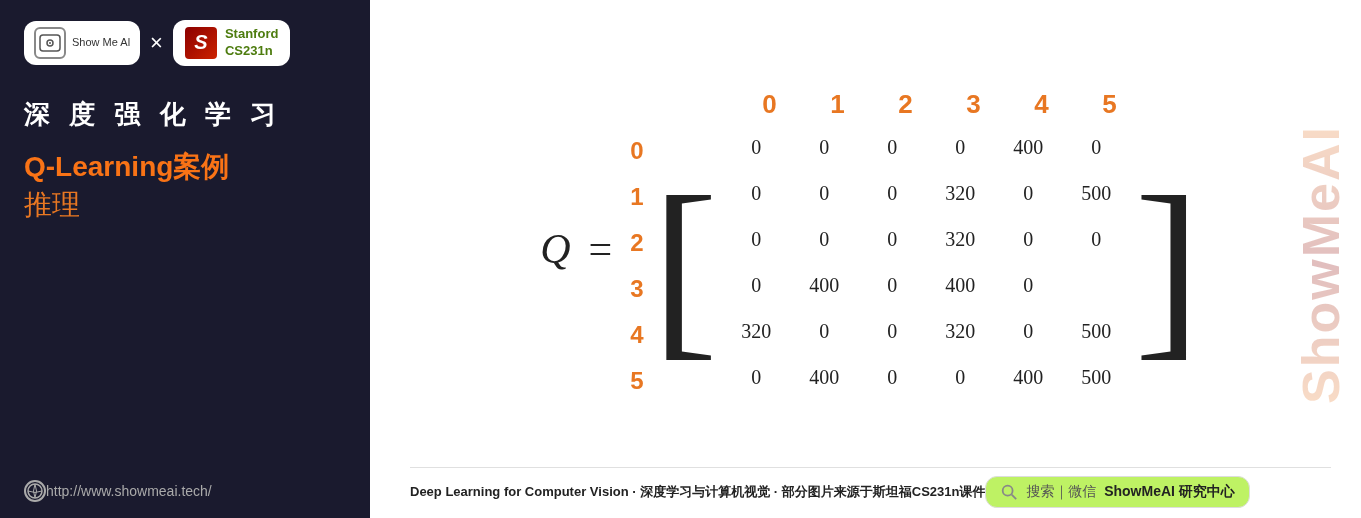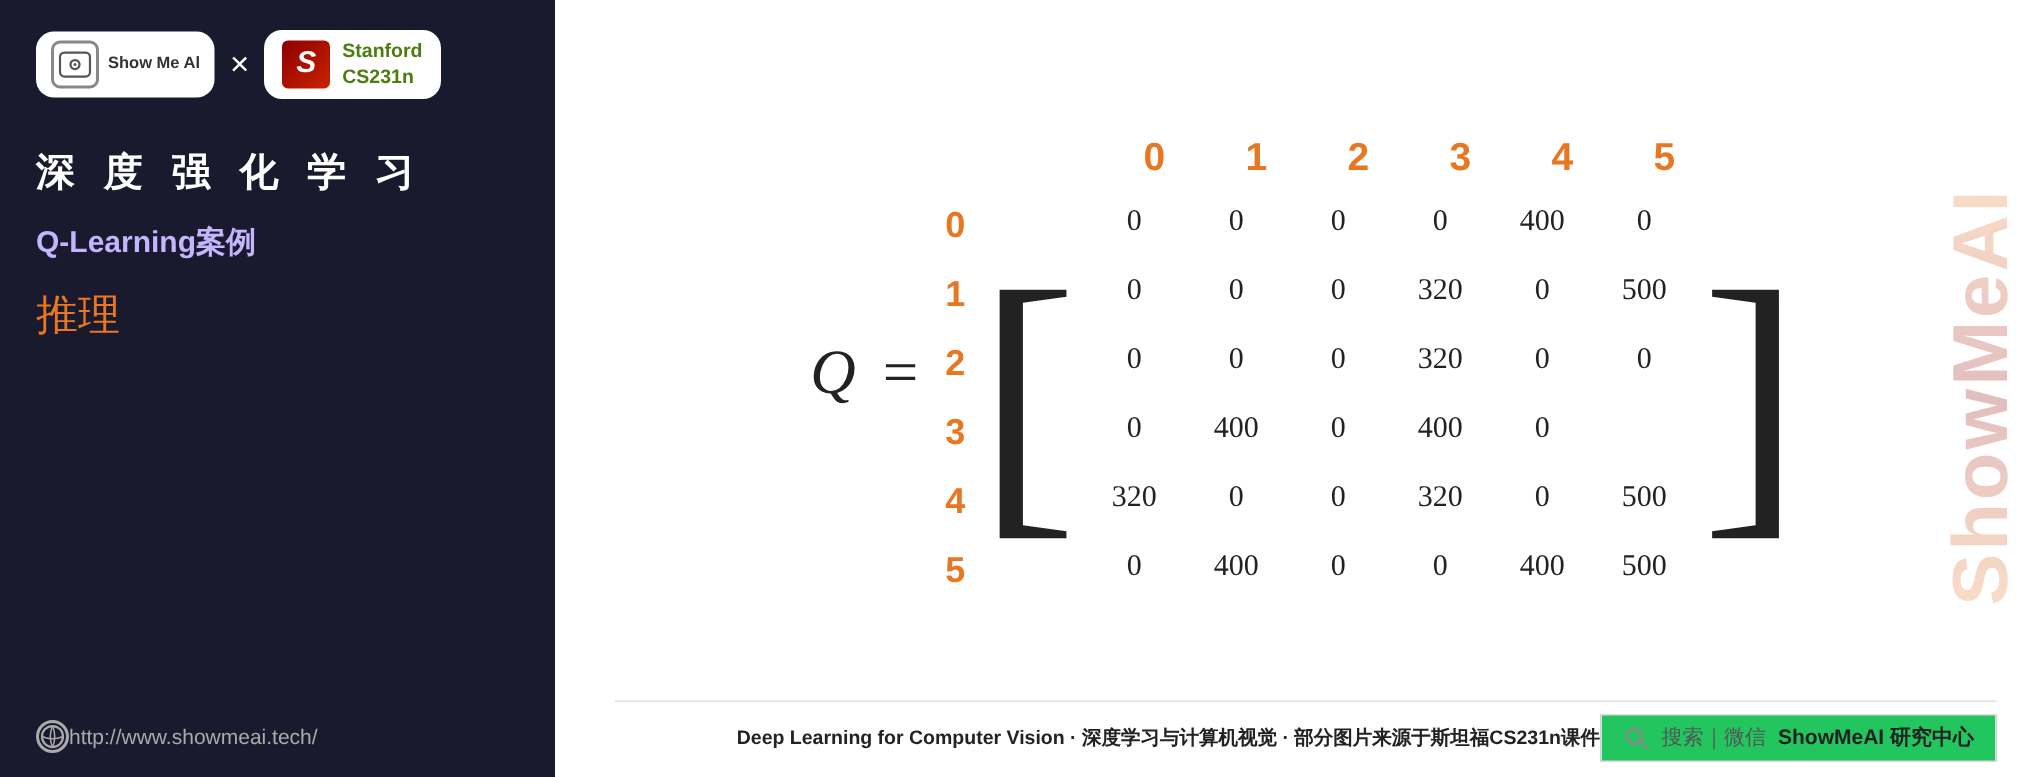--- a/index.html
+++ b/index.html
@@ -47,21 +47,21 @@
       border-radius: 6px;
       display: flex;
       align-items: center;
       justify-content: center;
       font-size: 14px;
     }
 
     .logo-text-small {
       font-size: 11px;
       color: #333;
-      font-weight: bold;
+      font-weight: normal;
       line-height: 1.2;
     }
 
     .times-sign {
       color: #fff;
       font-size: 22px;
       font-weight: 300;
     }
 
     .stanford-box {
@@ -97,24 +97,23 @@
     .sidebar-title {
       color: #fff;
       font-size: 26px;
       font-weight: bold;
       letter-spacing: 6px;
       margin-bottom: 16px;
       line-height: 1.4;
     }
 
     .sidebar-subtitle {
-      color: #c4b5fd;
-      font-size: 20px;
-      font-weight: bold;
-      margin-bottom: 16px;
+      color: #f97316;
+      font-size: 28px;
+      font-weight: bold;
     }
 
     .sidebar-section {
       color: #e87722;
       font-size: 28px;
       font-weight: normal;
       margin-bottom: auto;
     }
 
     .sidebar-url {
@@ -298,43 +297,43 @@
       background-clip: text;
       opacity: 0.25;
       letter-spacing: 2px;
     }
 
     
     .footer {
       border-top: 1px solid #e0e0e0;
       display: flex;
       align-items: center;
-      justify-content: flex-end;
+      justify-content: flex-start;
       padding: 8px 0 10px 0;
     }
 
     .footer-left {
       font-size: 13px;
       color: #555;
       font-style: italic;
     }
 
     .footer-left span {
       font-weight: bold;
       font-style: normal;
       color: #222;
     }
 
     .footer-right {
       display: flex;
       align-items: center;
       gap: 8px;
-      background: #22c55e;
+      background: #bef264;
       border: 1px solid #ddd;
-      border-radius: 0;
+      border-radius: 12px;
       padding: 6px 14px;
     }
 
     .search-icon-svg {
       width: 18px;
       height: 18px;
       color: #888;
     }
 
     .footer-search-text {

